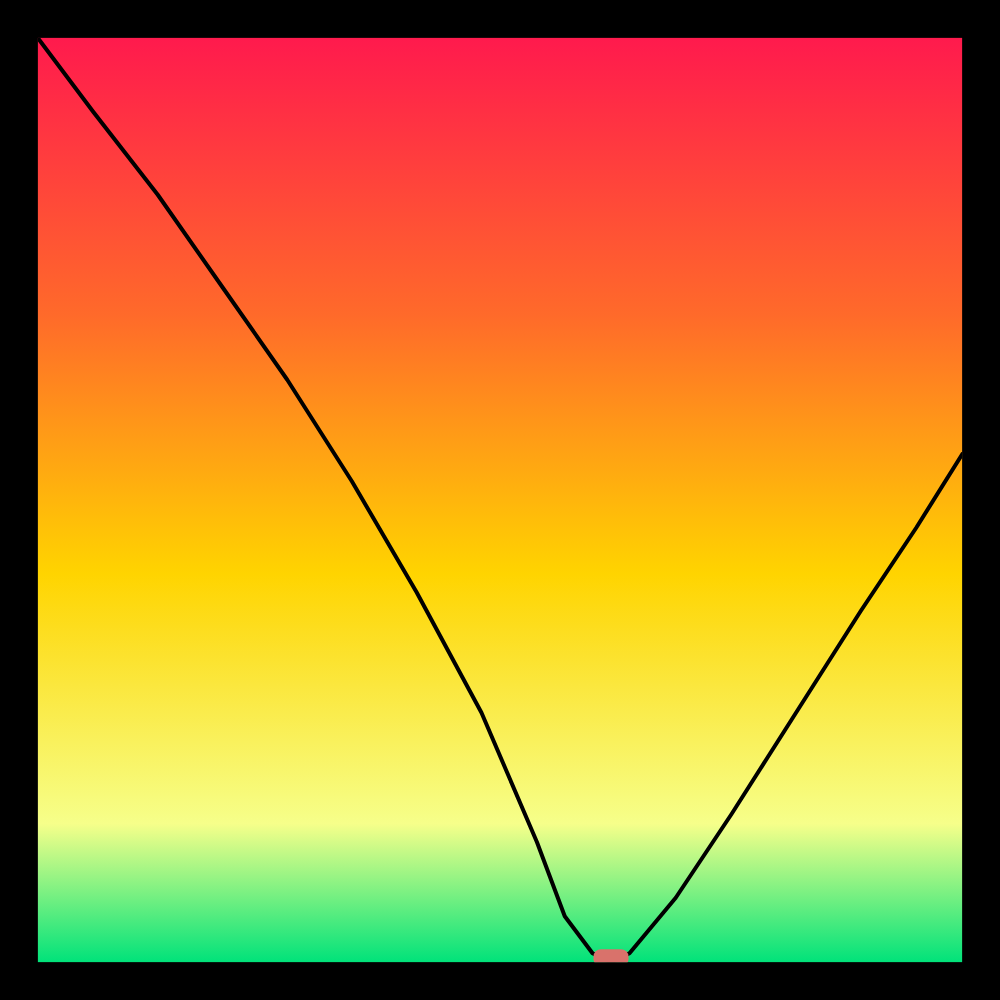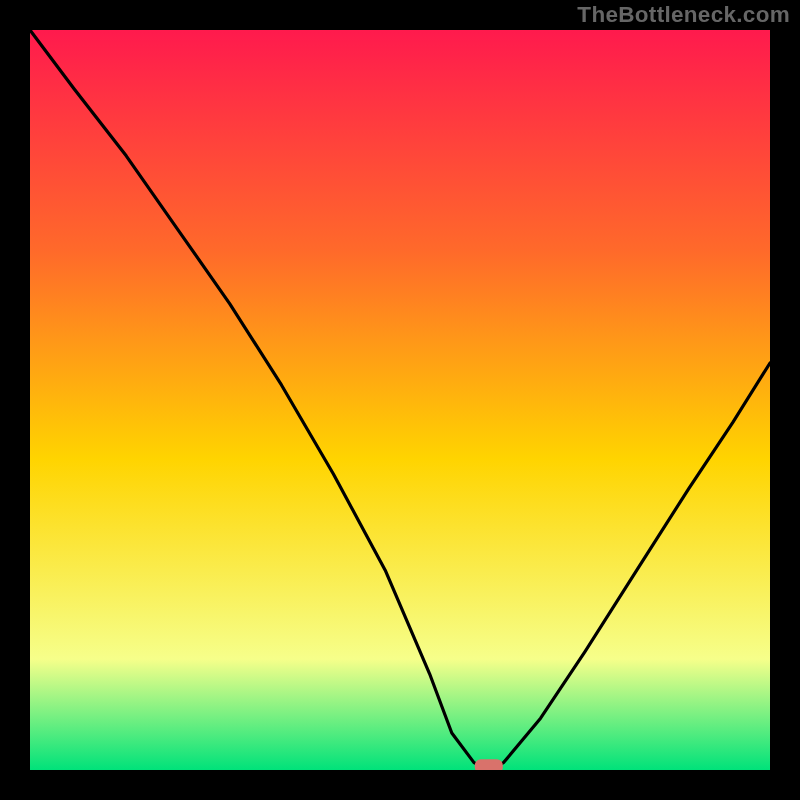--- a/index.html
+++ b/index.html
@@ -37,21 +37,20 @@
   }
   .plot-area svg {
     display: block;
   }
 </style>
 </head>
 <body>
 
 <div class="frame">
 
-  <div class="watermark">TheBottleneck.com</div>
 
   <div class="plot-area">
     <svg id="plot-svg" width="740" height="740" viewBox="0 0 740 740">
       <defs>
         <linearGradient id="bg-grad" x1="0" y1="0" x2="0" y2="1">
           <stop id="g0" offset="0%" stop-color="#ff1a4d"></stop>
           <stop id="g1" offset="30%" stop-color="#ff6a2a"></stop>
           <stop id="g2" offset="58%" stop-color="#ffd400"></stop>
           <stop id="g3" offset="85%" stop-color="#f6ff8a"></stop>
           <stop id="g4" offset="100%" stop-color="#00e27a"></stop>

